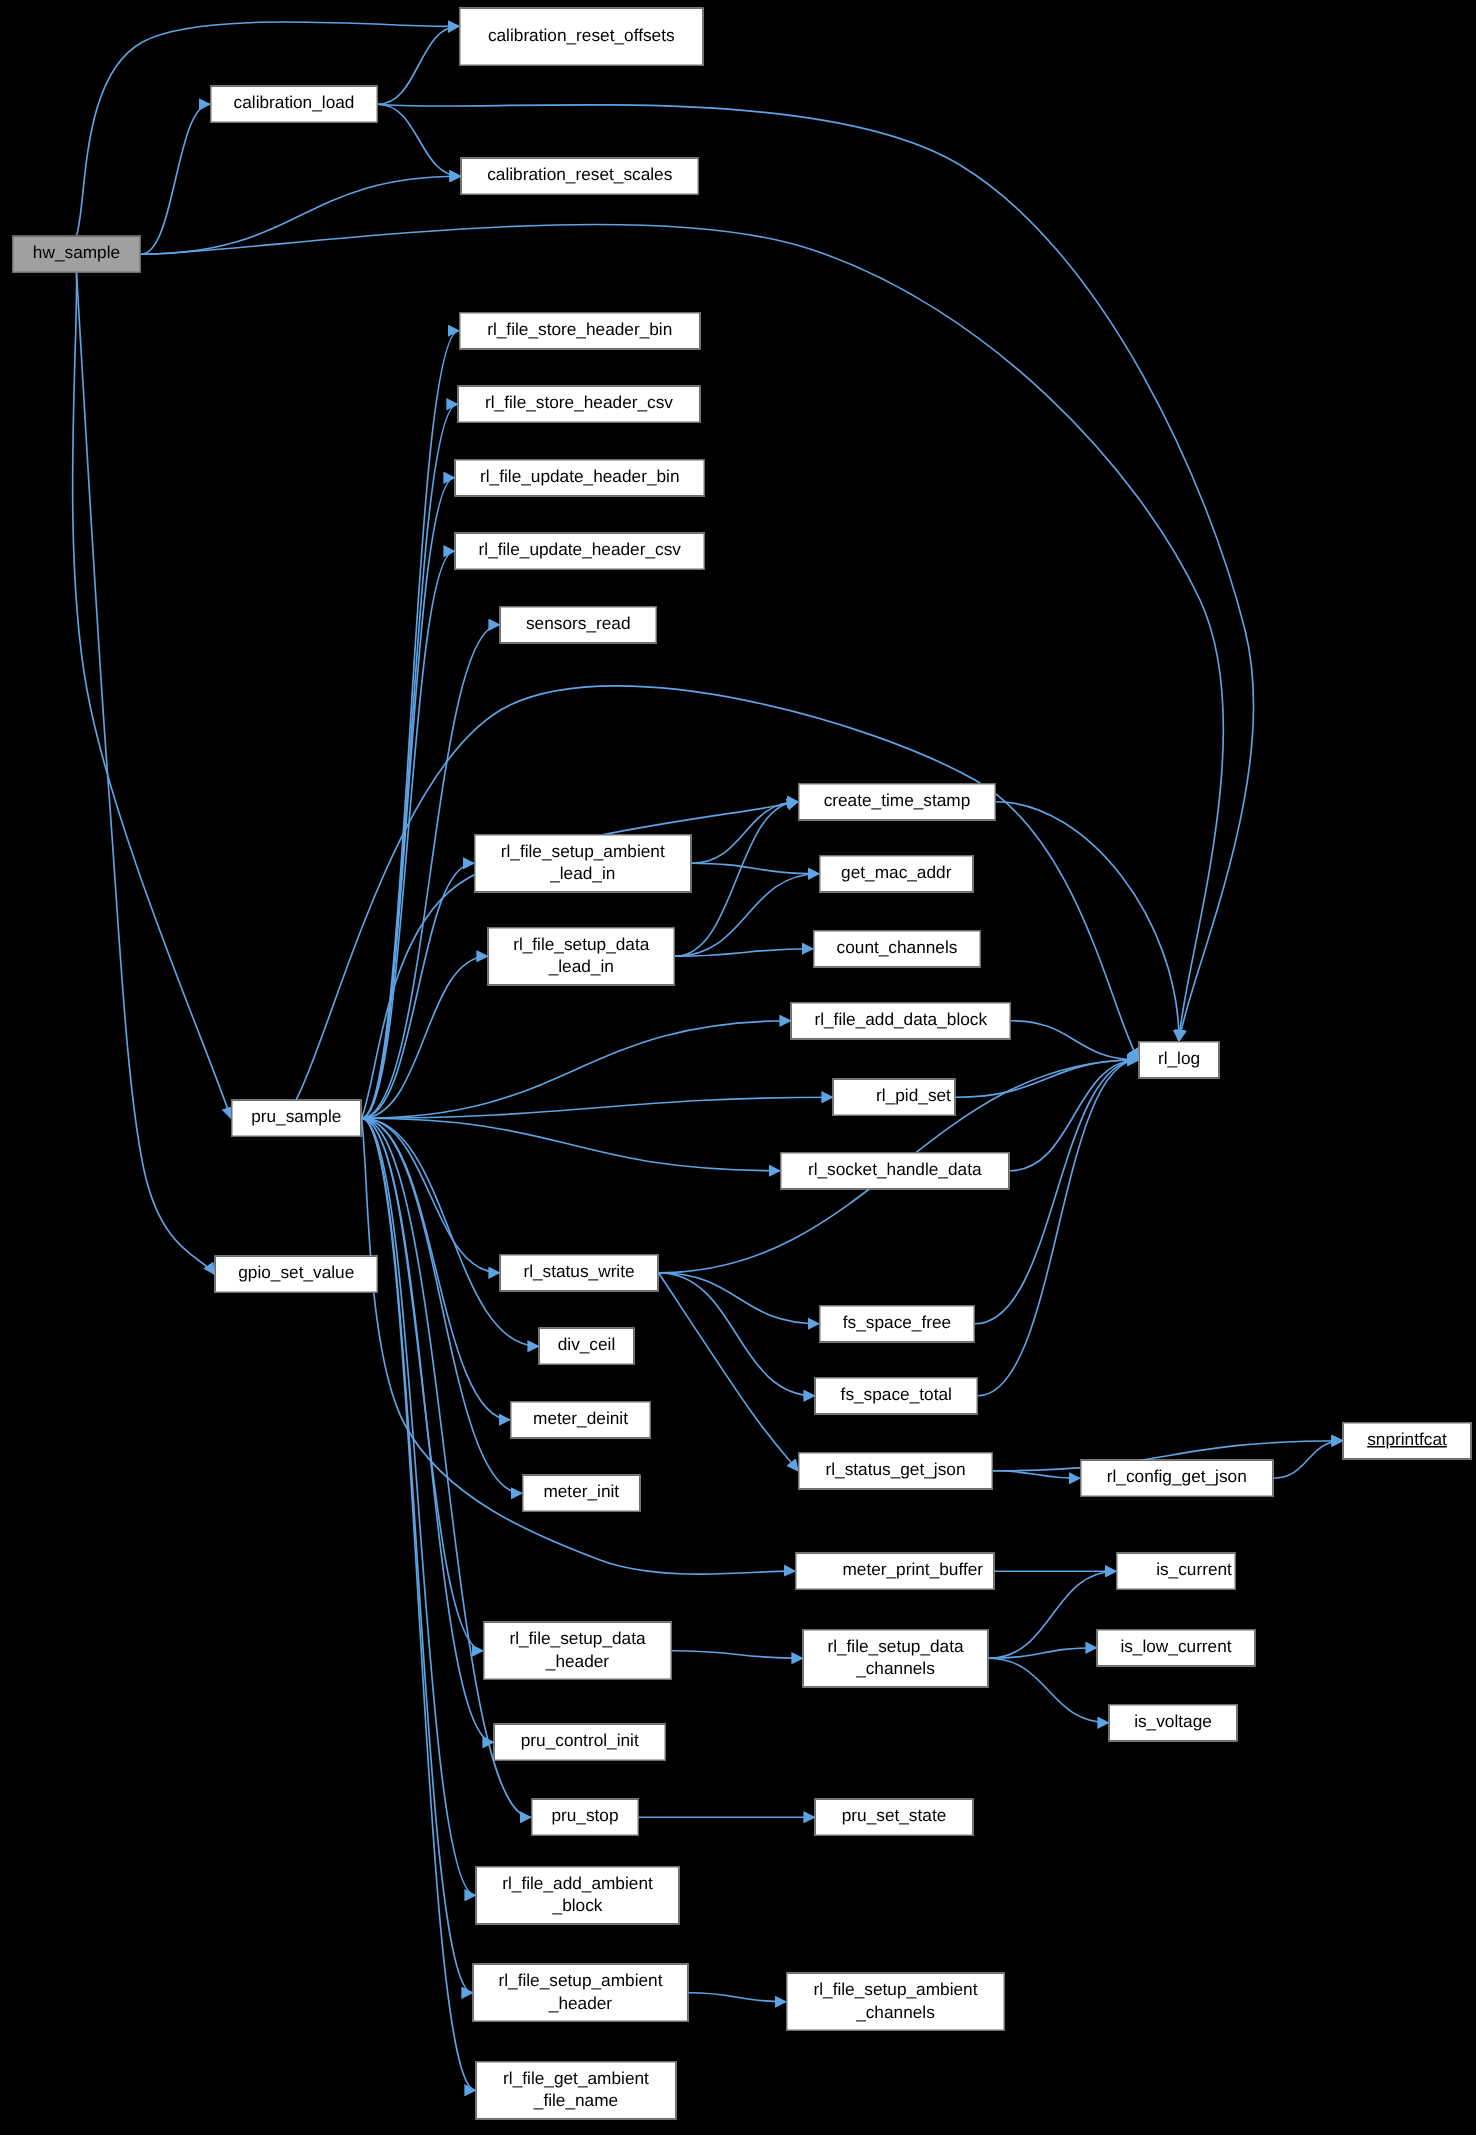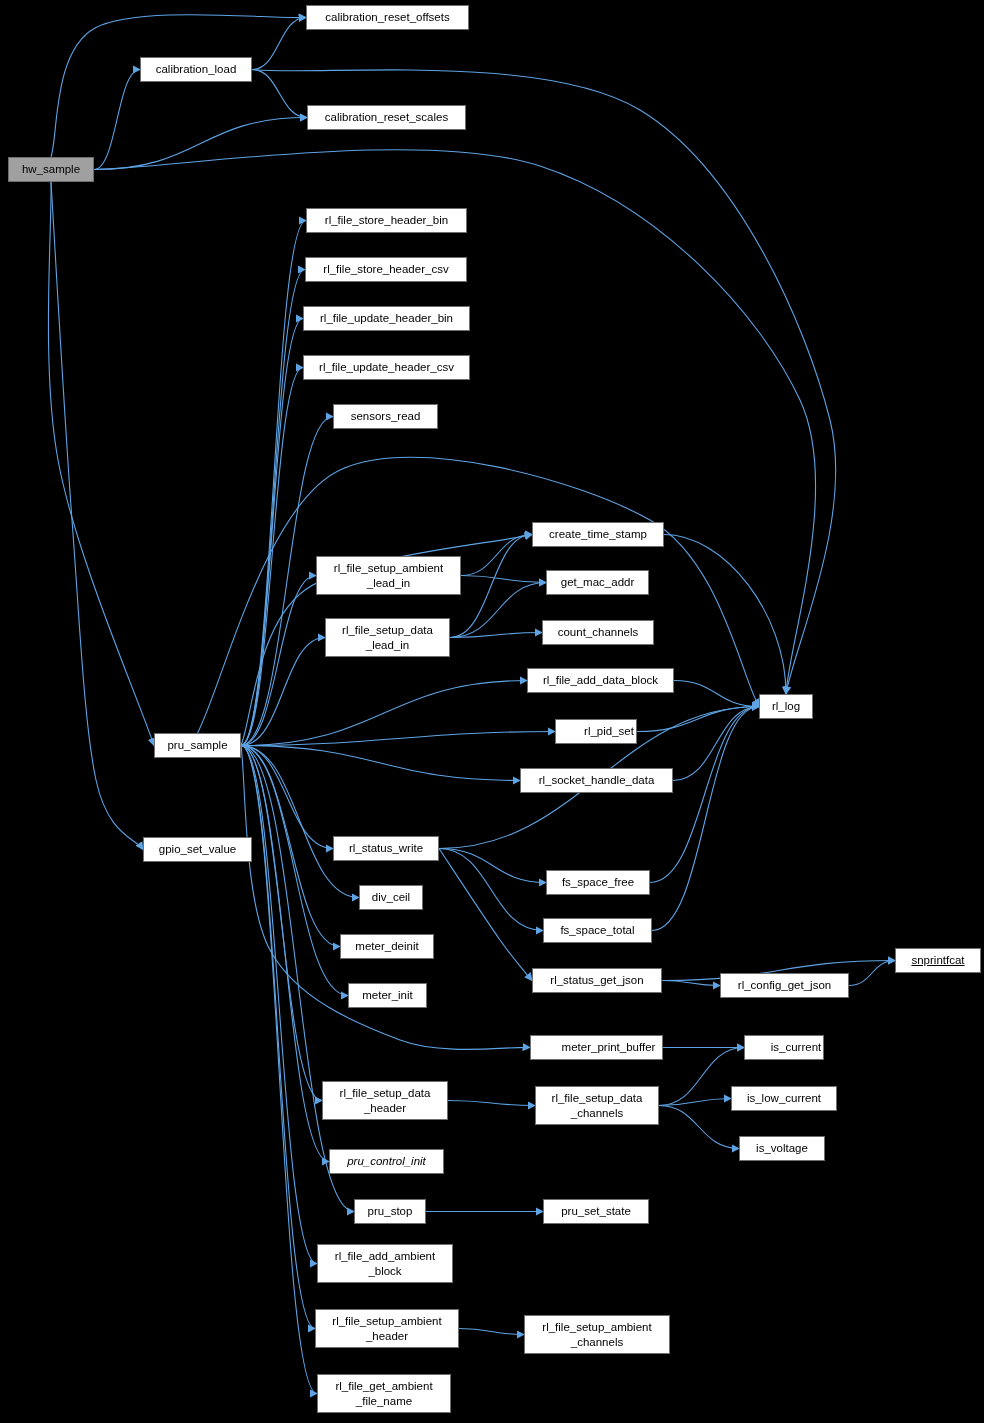--- a/index.html
+++ b/index.html
@@ -86,21 +86,21 @@
         <path d="M 659 1105.5 C 701.5 1105.5, 701.5 1047.5, 744 1047.5" class="edge" marker-end="url(#arrow)"></path>
         <path d="M 659 1105.5 C 695 1105.5, 695 1098.5, 731 1098.5" class="edge" marker-end="url(#arrow)"></path>
         <path d="M 659 1105.5 C 699 1105.5, 699 1148.5, 739 1148.5" class="edge" marker-end="url(#arrow)"></path>
         <path d="M 426 1211.5 C 484.5 1211.5, 484.5 1211.5, 543 1211.5" class="edge" marker-end="url(#arrow)"></path>
         <path d="M 459 1328.5 C 491.5 1328.5, 491.5 1334.5, 524 1334.5" class="edge" marker-end="url(#arrow)"></path>
       </g>
   </svg>
   <div id="nodes">
       <div class="node highlight" style="left: 8px; top: 157px; width: 86px; height: 25px;">hw_sample</div>
       <div class="node" style="left: 140px; top: 57px; width: 112px; height: 25px;">calibration_load</div>
-      <div class="node" style="left: 306px; top: 5px; width: 163px; height: 25px;">calibration_reset_offsets</div>
+      <div class="node" style="left: 306px; top: 5px; width: 163px; height: 39px;">calibration_reset_offsets</div>
       <div class="node" style="left: 307px; top: 105px; width: 159px; height: 25px;">calibration_reset_scales</div>
       <div class="node" style="left: 306px; top: 208px; width: 161px; height: 25px;">rl_file_store_header_bin</div>
       <div class="node" style="left: 305px; top: 257px; width: 162px; height: 25px;">rl_file_store_header_csv</div>
       <div class="node" style="left: 303px; top: 306px; width: 167px; height: 25px;">rl_file_update_header_bin</div>
       <div class="node" style="left: 303px; top: 355px; width: 167px; height: 25px;">rl_file_update_header_csv</div>
       <div class="node" style="left: 333px; top: 404px; width: 105px; height: 25px;">sensors_read</div>
       <div class="node" style="left: 532px; top: 522px; width: 132px; height: 25px;">create_time_stamp</div>
       <div class="node" style="left: 316px; top: 556px; width: 145px; height: 39px;">rl_file_setup_ambient
 _lead_in</div>
       <div class="node" style="left: 546px; top: 570px; width: 103px; height: 25px;">get_mac_addr</div>
@@ -123,21 +123,21 @@
       <div class="node" style="left: 720px; top: 973px; width: 129px; height: 25px;">rl_config_get_json</div>
       <div class="node" style="left: 895px; top: 948px; width: 86px; height: 25px; text-decoration: underline;">snprintfcat</div>
       <div class="node" style="left: 530px; top: 1035px; width: 133px; height: 25px; padding-left: 24px;">meter_print_buffer</div>
       <div class="node" style="left: 744px; top: 1035px; width: 80px; height: 25px; padding-left: 24px;">is_current</div>
       <div class="node" style="left: 322px; top: 1081px; width: 126px; height: 39px;">rl_file_setup_data
 _header</div>
       <div class="node" style="left: 535px; top: 1086px; width: 124px; height: 39px;">rl_file_setup_data
 _channels</div>
       <div class="node" style="left: 731px; top: 1086px; width: 106px; height: 25px;">is_low_current</div>
       <div class="node" style="left: 739px; top: 1136px; width: 86px; height: 25px;">is_voltage</div>
-      <div class="node" style="left: 329px; top: 1149px; width: 115px; height: 25px; font-style: italic;">pru_control_init</div>
+      <div class="node" style="left: 329px; top: 1149px; width: 115px; height: 25px;">pru_control_init</div>
       <div class="node" style="left: 354px; top: 1199px; width: 72px; height: 25px;">pru_stop</div>
       <div class="node" style="left: 543px; top: 1199px; width: 106px; height: 25px;">pru_set_state</div>
       <div class="node" style="left: 317px; top: 1244px; width: 136px; height: 39px;">rl_file_add_ambient
 _block</div>
       <div class="node" style="left: 315px; top: 1309px; width: 144px; height: 39px;">rl_file_setup_ambient
 _header</div>
       <div class="node" style="left: 524px; top: 1315px; width: 146px; height: 39px;">rl_file_setup_ambient
 _channels</div>
       <div class="node" style="left: 317px; top: 1374px; width: 134px; height: 39px;">rl_file_get_ambient
 _file_name</div>

